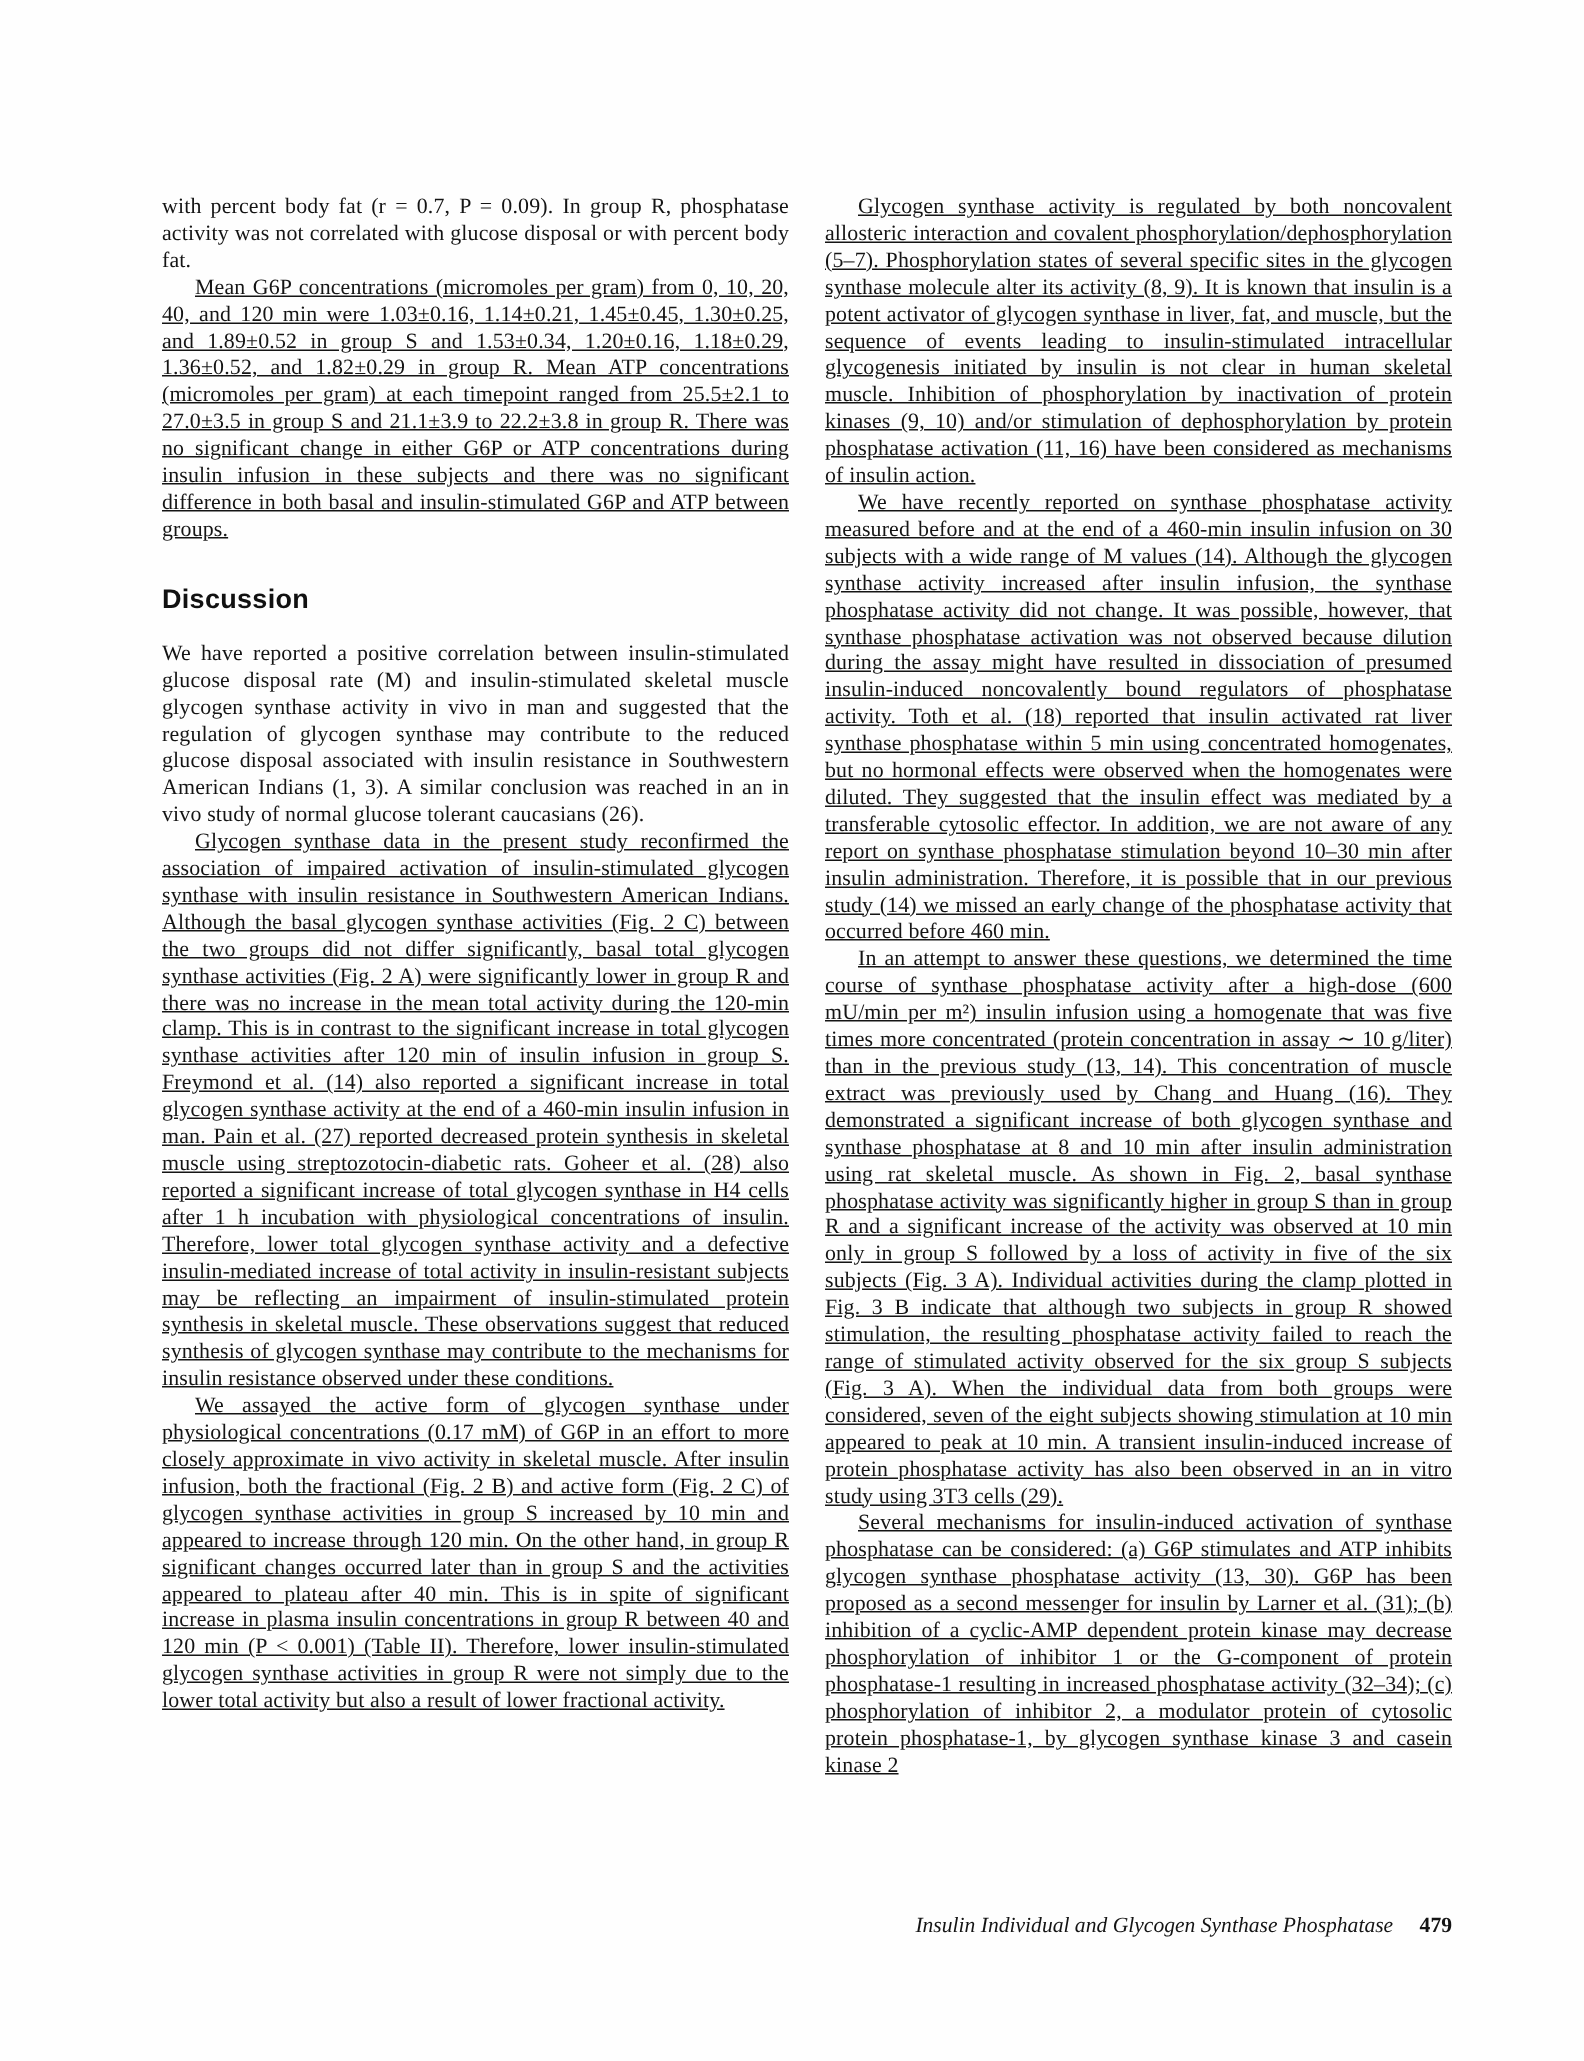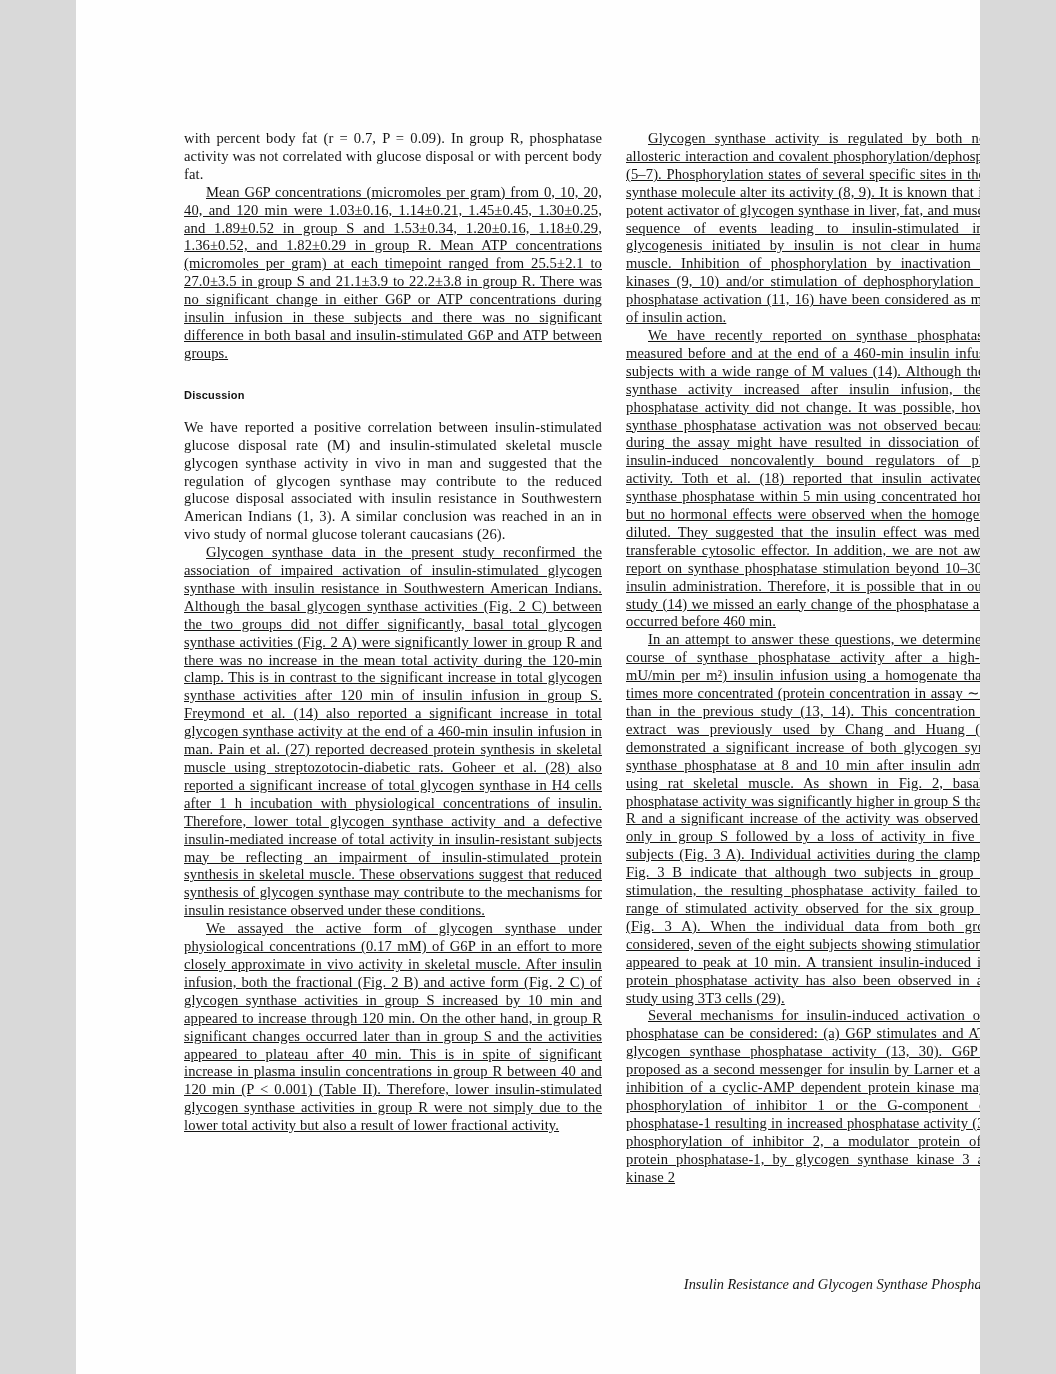--- a/index.html
+++ b/index.html
@@ -2,21 +2,21 @@
 <html><head>
 <meta charset="utf-8">
 <style>
   html, body {
     margin: 0;
     padding: 0;
     background: #d9d9d9;
   }
   .page {
     position: relative;
-    width: 904px;
+    width: 1056px;
     height: 1374px;
     margin: 0 auto;
     background: #fefefe;
     font-family: "Liberation Serif", serif;
     color: #141414;
     overflow: hidden;
   }
   .columns {
     position: absolute;
     left: 108px;
@@ -35,21 +35,21 @@
     text-align: justify;
     letter-spacing: 0.1px;
   }
   .column p.indent {
     text-indent: 22px;
     text-decoration: underline;
   }
   h2.section-heading {
     font-family: "Liberation Sans", sans-serif;
     font-weight: bold;
-    font-size: 11px;
+    font-size: 18px;
     margin: 26px 0 18px 0;
     color: #111;
     letter-spacing: 0.2px;
   }
   .footer {
     position: absolute;
     top: 1276px;
     left: 550px;
     width: 418px;
     text-align: right;
@@ -85,17 +85,17 @@
     <div class="column">
       <p class="indent">Glycogen synthase activity is regulated by both noncovalent allosteric interaction and covalent phosphorylation/dephosphorylation (5–7). Phosphorylation states of several specific sites in the glycogen synthase molecule alter its activity (8, 9). It is known that insulin is a potent activator of glycogen synthase in liver, fat, and muscle, but the sequence of events leading to insulin-stimulated intracellular glycogenesis initiated by insulin is not clear in human skeletal muscle. Inhibition of phosphorylation by inactivation of protein kinases (9, 10) and/or stimulation of dephosphorylation by protein phosphatase activation (11, 16) have been considered as mechanisms of insulin action.</p>
       <p class="indent">We have recently reported on synthase phosphatase activity measured before and at the end of a 460-min insulin infusion on 30 subjects with a wide range of M values (14). Although the glycogen synthase activity increased after insulin infusion, the synthase phosphatase activity did not change. It was possible, however, that synthase phosphatase activation was not observed because dilution during the assay might have resulted in dissociation of presumed insulin-induced noncovalently bound regulators of phosphatase activity. Toth et al. (18) reported that insulin activated rat liver synthase phosphatase within 5 min using concentrated homogenates, but no hormonal effects were observed when the homogenates were diluted. They suggested that the insulin effect was mediated by a transferable cytosolic effector. In addition, we are not aware of any report on synthase phosphatase stimulation beyond 10–30 min after insulin administration. Therefore, it is possible that in our previous study (14) we missed an early change of the phosphatase activity that occurred before 460 min.</p>
       <p class="indent">In an attempt to answer these questions, we determined the time course of synthase phosphatase activity after a high-dose (600 mU/min per m²) insulin infusion using a homogenate that was five times more concentrated (protein concentration in assay ∼ 10 g/liter) than in the previous study (13, 14). This concentration of muscle extract was previously used by Chang and Huang (16). They demonstrated a significant increase of both glycogen synthase and synthase phosphatase at 8 and 10 min after insulin administration using rat skeletal muscle. As shown in Fig. 2, basal synthase phosphatase activity was significantly higher in group S than in group R and a significant increase of the activity was observed at 10 min only in group S followed by a loss of activity in five of the six subjects (Fig. 3 A). Individual activities during the clamp plotted in Fig. 3 B indicate that although two subjects in group R showed stimulation, the resulting phosphatase activity failed to reach the range of stimulated activity observed for the six group S subjects (Fig. 3 A). When the individual data from both groups were considered, seven of the eight subjects showing stimulation at 10 min appeared to peak at 10 min. A transient insulin-induced increase of protein phosphatase activity has also been observed in an in vitro study using 3T3 cells (29).</p>
       <p class="indent">Several mechanisms for insulin-induced activation of synthase phosphatase can be considered: (a) G6P stimulates and ATP inhibits glycogen synthase phosphatase activity (13, 30). G6P has been proposed as a second messenger for insulin by Larner et al. (31); (b) inhibition of a cyclic-AMP dependent protein kinase may decrease phosphorylation of inhibitor 1 or the G-component of protein phosphatase-1 resulting in increased phosphatase activity (32–34); (c) phosphorylation of inhibitor 2, a modulator protein of cytosolic protein phosphatase-1, by glycogen synthase kinase 3 and casein kinase 2</p>
     </div>
 
   </div>
 
   <div class="footer">
-    <span class="running-title">Insulin Resistance and Glycogen Synthase Phosphatase</span>
+    <span class="running-title">Insulin Individual and Glycogen Synthase Phosphatase</span>
     <span class="page-number">479</span>
   </div>
 
 </div>
 
 </body></html>

